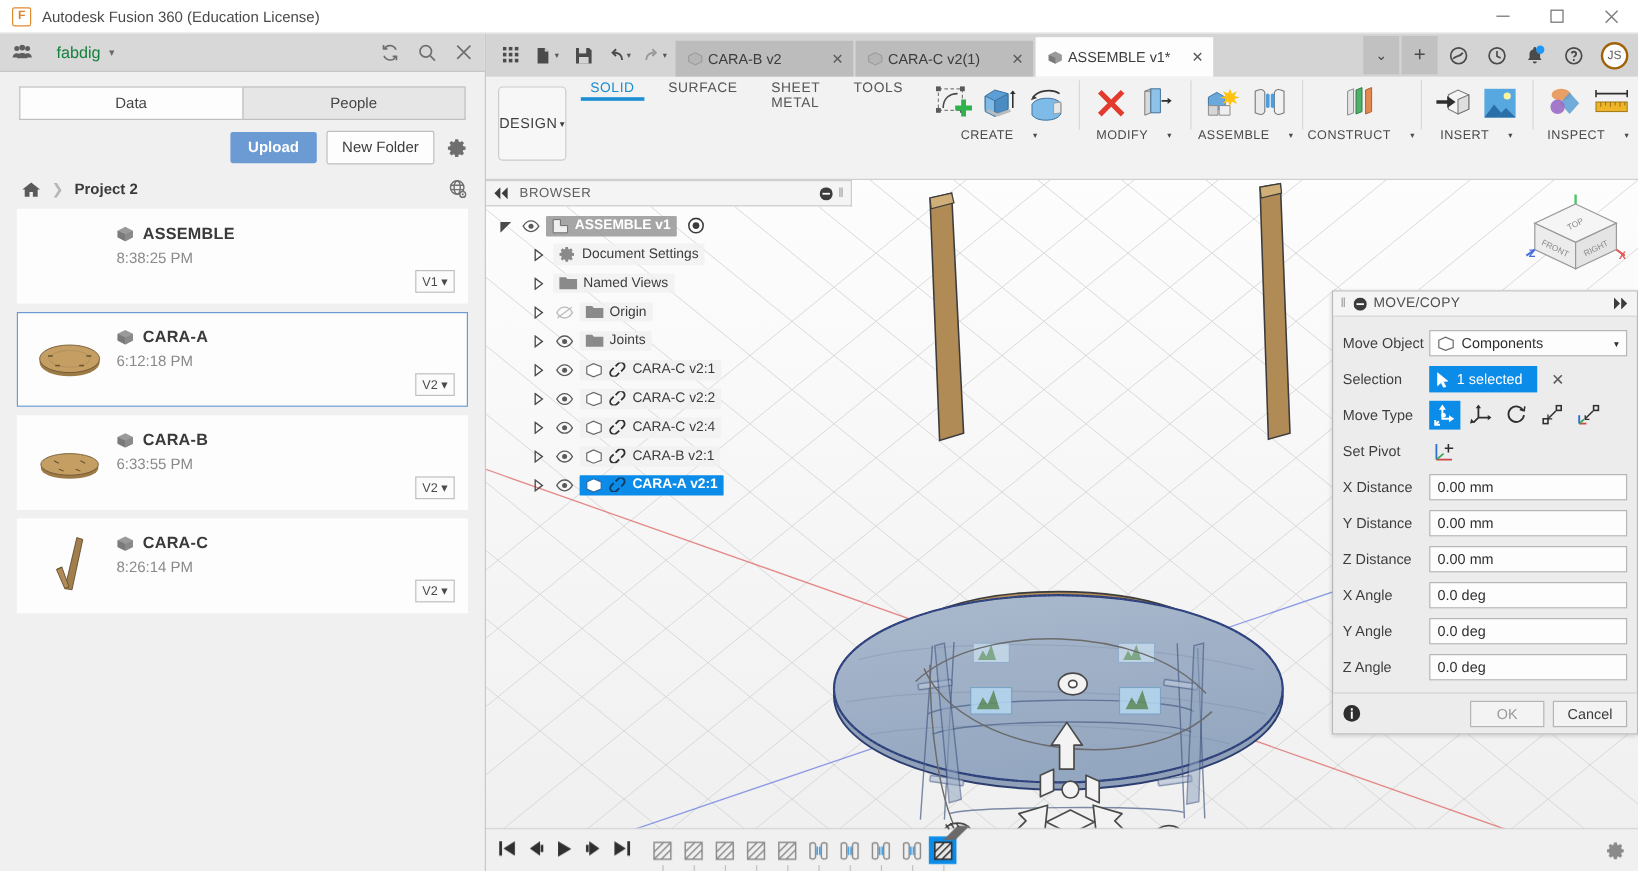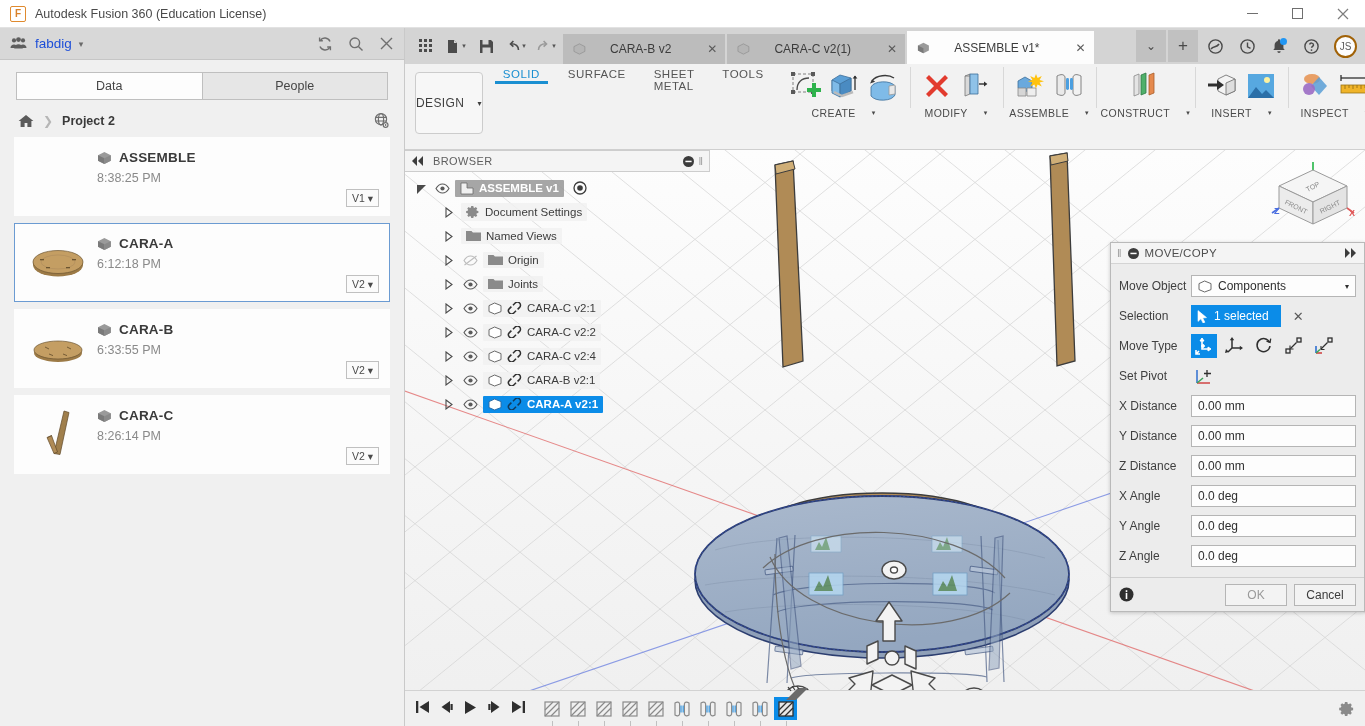--- a/index.html
+++ b/index.html
@@ -36,21 +36,21 @@
 
   
   .datapanel {
     position:absolute; left:0; top:28px; width:405px; height:698px;
     background:#f0f0f0; border-right:1px solid #c9c9c9;
   }
   .dp-head {
     height:32px; background:#d8d8d8; display:flex; align-items:center;
     padding:0 10px; border-bottom:1px solid #c6c6c6;
   }
-  .dp-hub { font-size:13.5px; color:#1d4ed8; margin-left:8px; }
+  .dp-hub { font-size:13.5px; color:#15803d; margin-left:20px; }
   .dp-caret { margin-left:7px; color:#6a6a6a; font-size:9px; }
   .dp-head-icons { margin-left:auto; display:flex; gap:15px; align-items:center; color:#6f6f6f; }
   .ic { display:inline-flex; align-items:center; justify-content:center; }
 
   .dp-tabs { display:flex; padding:12px 16px 0 16px; }
   .dp-tab {
     flex:1; height:28px; display:flex; align-items:center; justify-content:center;
     border:1px solid #bfbfbf; font-size:12.5px; color:#454545; background:#e6e6e6;
   }
   .dp-tab.active { background:#fdfdfd; }
@@ -106,21 +106,21 @@
   .qat { display:flex; align-items:center; height:36px; padding:0 4px 0 8px; gap:4px; }
   .qat-btn {
     width:26px; height:26px; display:flex; align-items:center; justify-content:center;
     color:#4b4b4b; cursor:pointer;
   }
   .mini-caret { font-size:7px; color:#555; margin-left:1px; }
 
   .doctab {
     height:30px; min-width:148px; display:flex; align-items:center;
     background:#bcbcbc; color:#3c3c3c; font-size:12px; padding:0 8px 0 10px;
-    gap:24px; margin-right:2px; cursor:pointer;
+    gap:4px; margin-right:2px; cursor:pointer;
   }
   .doctab.active { background:#fdfdfd; height:33px; }
   .doctab .x { margin-left:auto; color:#5a5a5a; font-size:12px; padding-left:12px; }
   .tabstrip-right { margin-left:auto; display:flex; align-items:center; height:36px; padding-right:8px; gap:2px; }
   .ts-btn {
     width:30px; height:32px; display:flex; align-items:center; justify-content:center;
     color:#4a4a4a; cursor:pointer;
   }
   .ts-btn.boxed { background:#c1c1c1; }
   .avatar {
@@ -131,21 +131,21 @@
   .bell-dot {
     position:absolute; width:7px; height:7px; border-radius:50%;
     background:#2196f3; margin-left:9px; margin-top:-9px;
   }
 
   
   .ribbon { position:relative; height:86px; background:#f2f2f2; border-bottom:1px solid #cfcfcf; display:flex; }
   .workspace {
     width:130px; margin:8px 6px 0 10px; border:1px solid #cccccc; border-radius:4px;
     background:#f7f7f7; display:flex; align-items:center; justify-content:center;
-    font-size:12px; color:#3f3f3f; letter-spacing:.4px; gap:13px; height:62px;
+    font-size:12px; color:#3f3f3f; letter-spacing:.4px; gap:2px; height:62px;
   }
   .ribcol { display:flex; }
   .ribtabs { display:flex; height:24px; align-items:flex-start; padding-top:2px; }
   .ribtab {
     font-size:11.5px; color:#555; letter-spacing:.5px; padding:2px 14px 0 14px;
     position:relative; cursor:pointer;
   }
   .ribtab.active { color:#1a8fd1; }
   .ribtab.active::after {
     content:''; position:absolute; left:6px; right:6px; bottom:-4px; height:3px; background:#1a8fd1;
@@ -332,20 +332,30 @@
           </svg>
         </span>
       </div>
     </div>
 
     <div class="dp-tabs">
       <div class="dp-tab active">Data</div>
       <div class="dp-tab">People</div>
     </div>
 
+    <div class="dp-actions">
+      <button class="btn-upload">Upload</button>
+      <button class="btn-newfolder">New Folder</button>
+      <span class="dp-gear ic">
+        <svg width="17" height="17" viewBox="0 0 17 17" fill="#6f6f6f">
+          <path d="M8.5 5.6a2.9 2.9 0 1 0 0 5.8 2.9 2.9 0 0 0 0-5.8zm0 4.3a1.4 1.4 0 1 1 0-2.8 1.4 1.4 0 0 1 0 2.8z"></path>
+          <path d="M15 9.8V7.2l-1.9-.3a4.9 4.9 0 0 0-.5-1.2l1.1-1.5-1.8-1.8-1.5 1.1a4.9 4.9 0 0 0-1.2-.5L8.9 1.1H6.3L6 3a4.9 4.9 0 0 0-1.2.5L3.3 2.4 1.5 4.2l1.1 1.5a4.9 4.9 0 0 0-.5 1.2l-1.9.3v2.6l1.9.3c.1.4.3.8.5 1.2l-1.1 1.5 1.8 1.8 1.5-1.1c.4.2.8.4 1.2.5l.3 1.9h2.6l.3-1.9c.4-.1.8-.3 1.2-.5l1.5 1.1 1.8-1.8-1.1-1.5c.2-.4.4-.8.5-1.2l1.9-.3z"></path>
+        </svg>
+      </span>
+    </div>
 
     <div class="dp-crumb">
       <span class="ic">
         <svg width="16" height="14" viewBox="0 0 16 14" fill="#5a5a5a">
           <path d="M8 1L0.6 7h2V13h4V9h2.8v4h4V7h2z"></path>
         </svg>
       </span>
       <span class="crumb-sep">❯</span>
       <span class="crumb-txt">Project 2</span>
       <span class="crumb-right ic">

